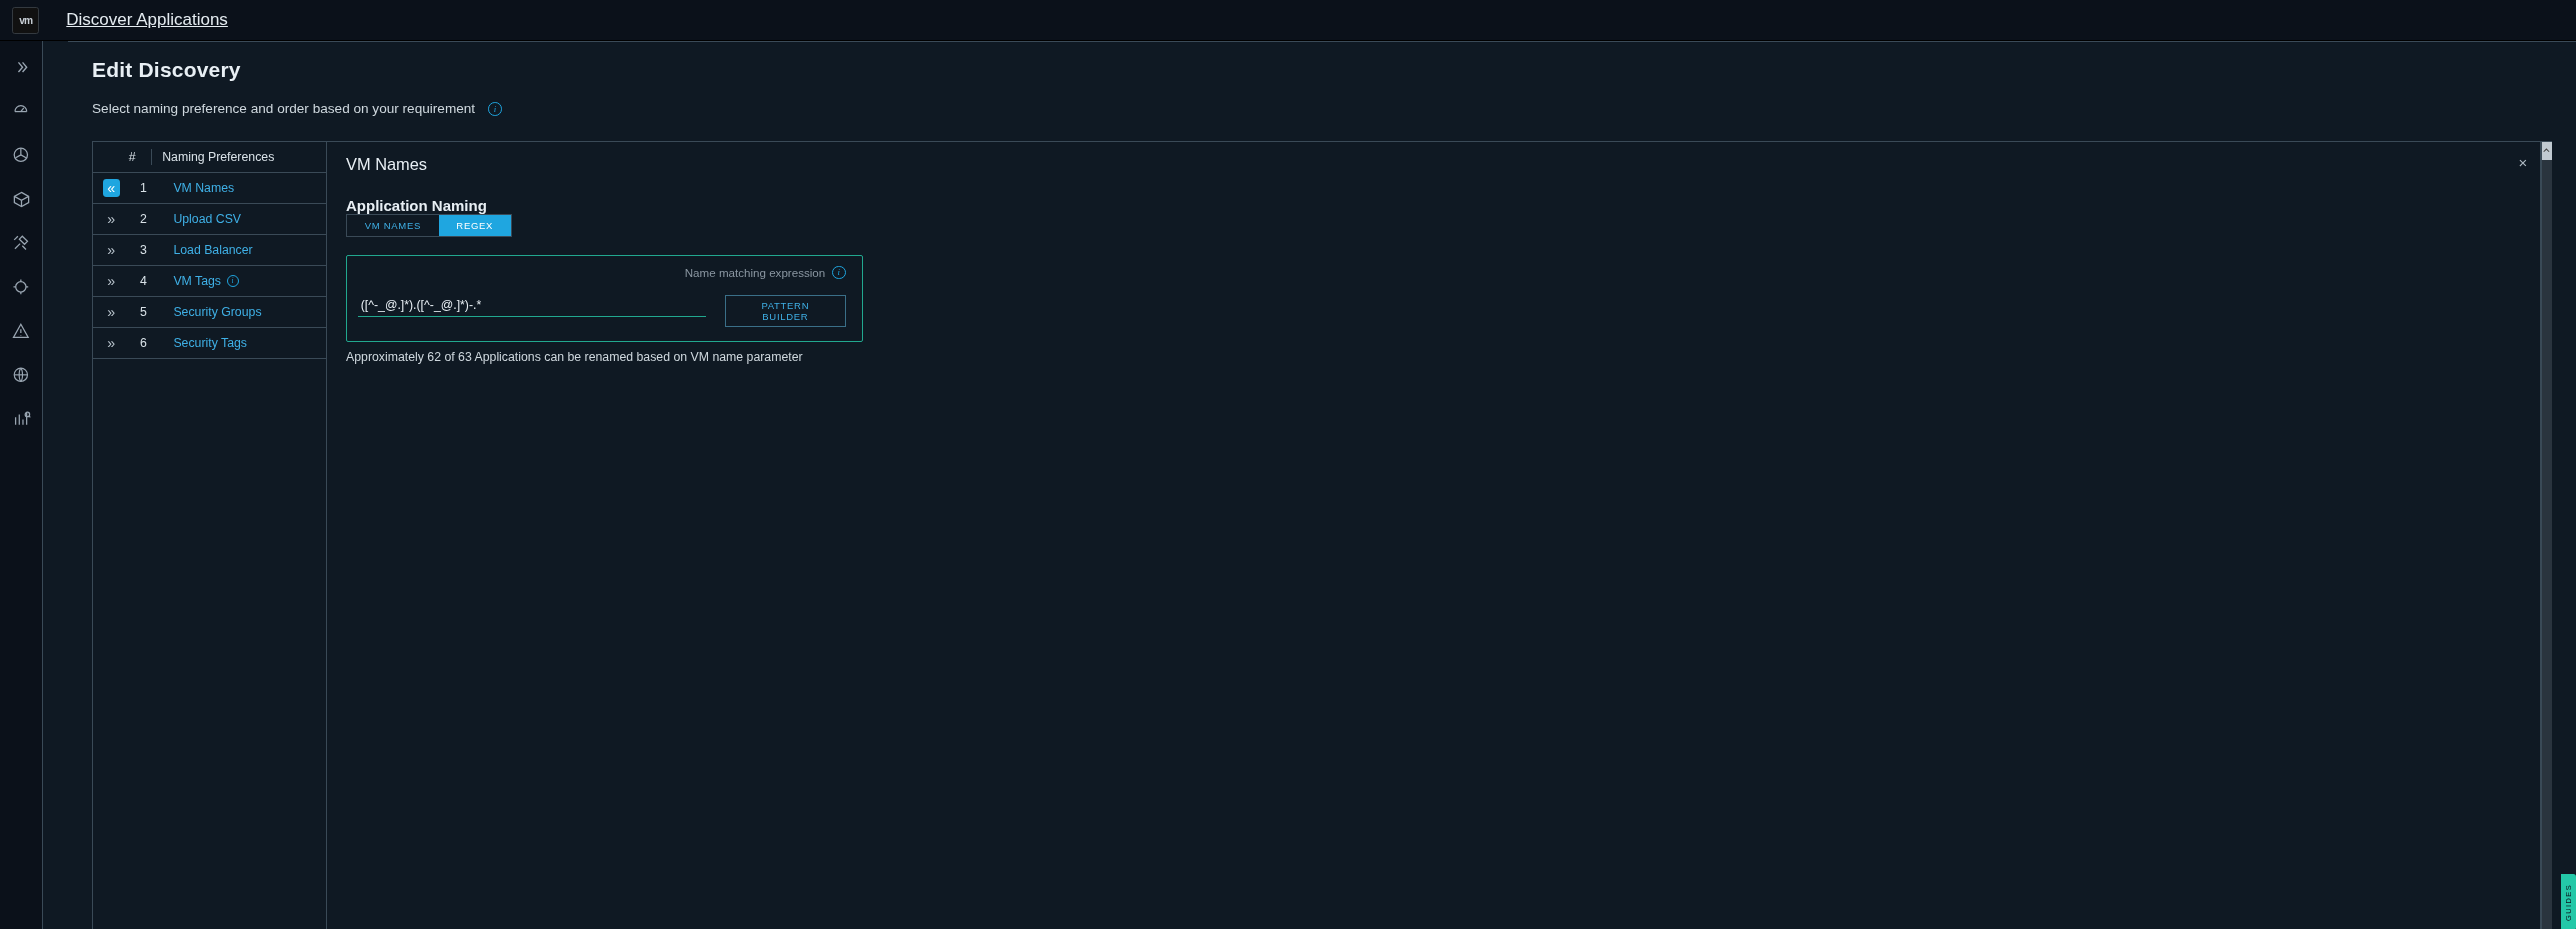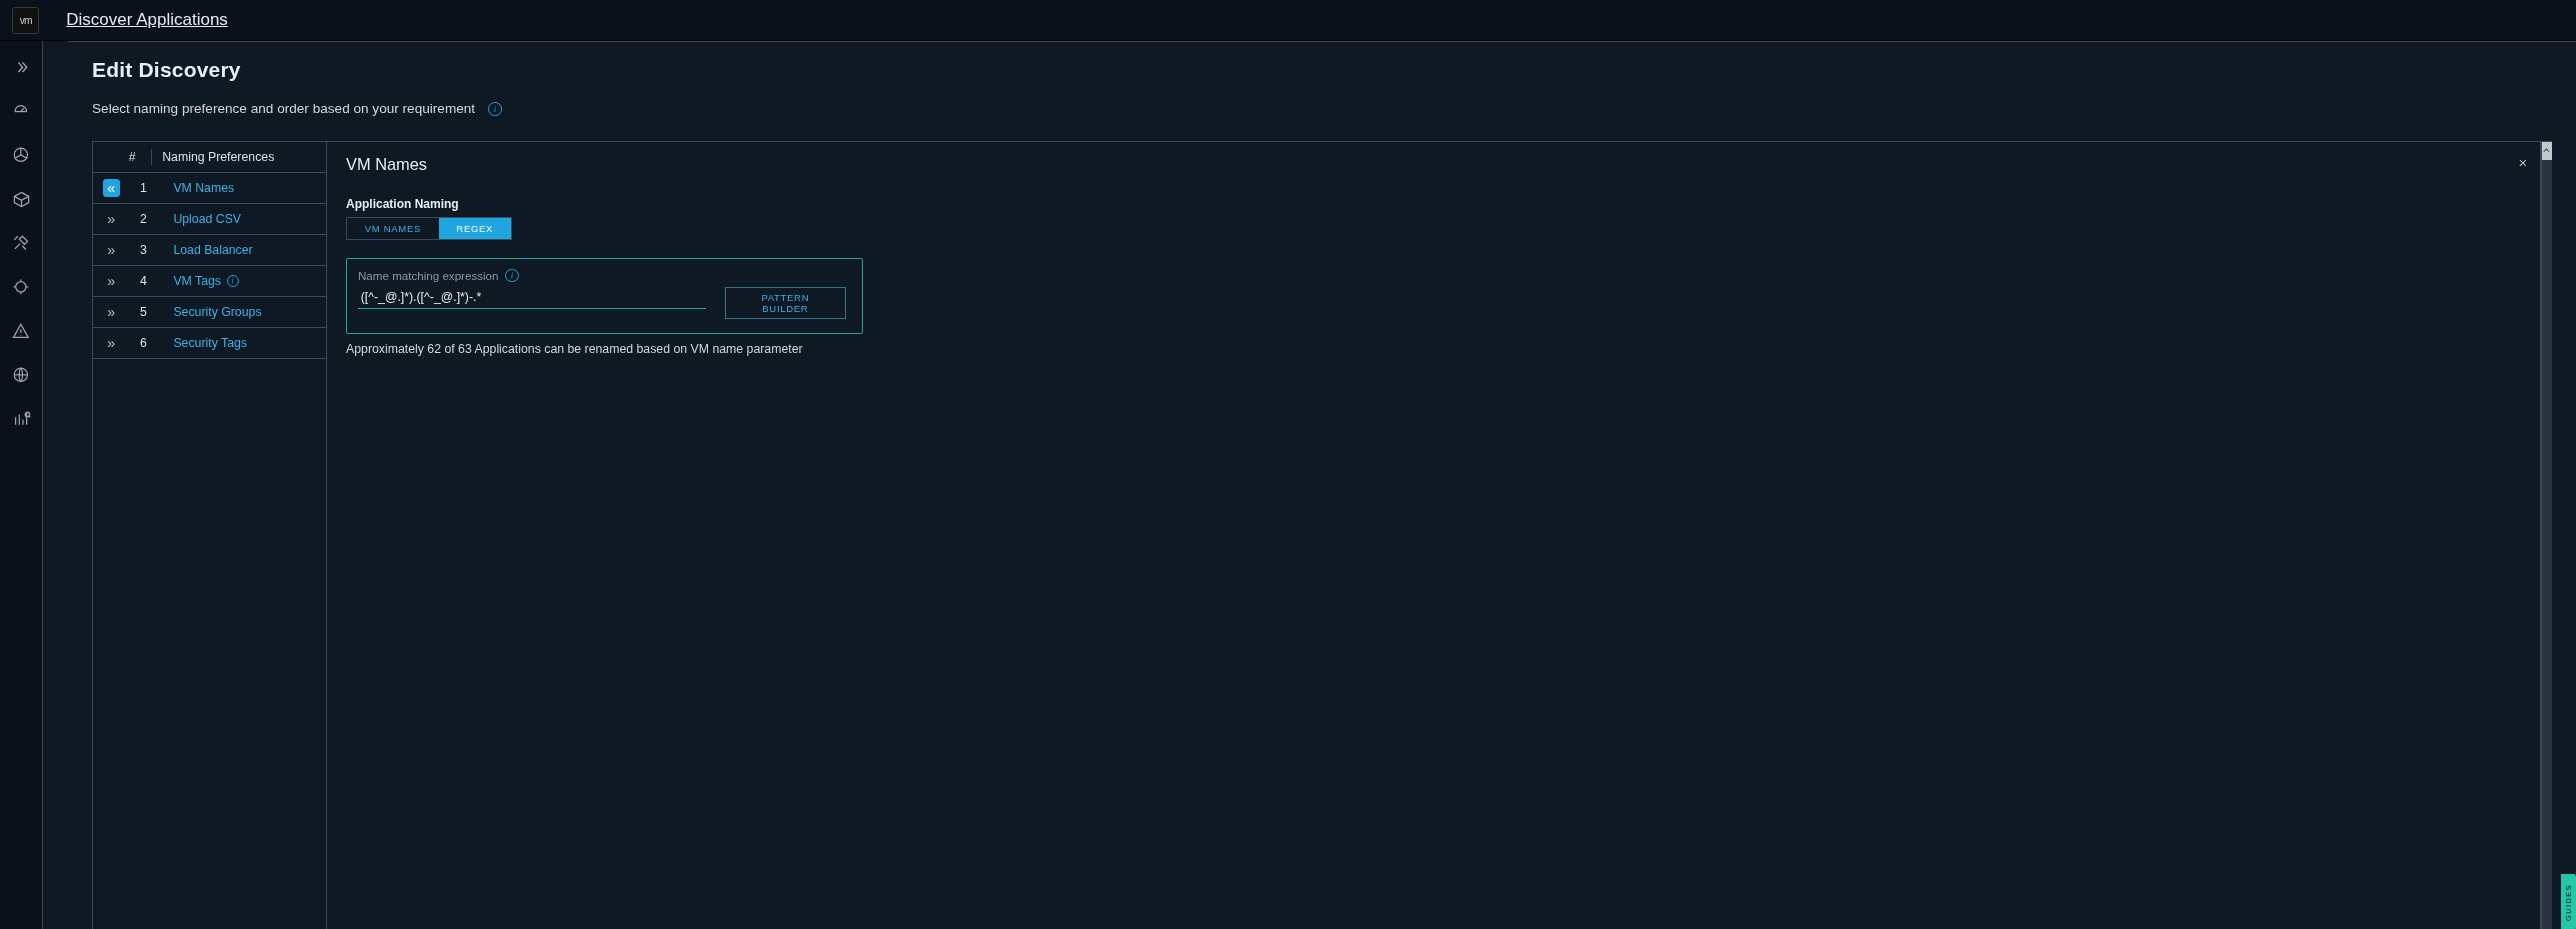--- a/index.html
+++ b/index.html
@@ -22,21 +22,21 @@
     padding-left: 12.3px;
     gap: 27px;
     border-bottom: 1.4px solid #000;
   }
   .vm-logo {
     width: 27px; height: 27px;
     background: #111;
     border: 0.7px solid #343a40;
     border-radius: 2.7px;
     display: flex; align-items: center; justify-content: center;
-    color: #c7ced5; font-weight: 400; font-size: 10.2px; letter-spacing: -0.7px; text-align: right;
+    color: #c7ced5; font-weight: 700; font-size: 10.2px; letter-spacing: -0.7px; text-align: right;
   }
   .app-title {
     font-size: 17px;
     font-weight: 400;
     color: #e5ecf1;
     text-decoration: underline;
   }
 
   
   .main-area { display: flex; height: calc(100% - 41px); }
@@ -163,21 +163,21 @@
     flex: 1;
     border-right: 0.7px solid #3a4a57;
     padding: 13.6px 19px 0 19px;
     position: relative;
   }
   .detail-close {
     position: absolute; right: 12.3px; top: 12.3px;
     font-size: 15px; color: #b0bbc4; cursor: pointer;
   }
   .detail-title { font-size: 16.4px; color: #e8eff4; font-weight: 400; margin-bottom: 23px; }
-  .detail-sub  { font-size: 12px; font-weight: 600; color: #e8eff4; margin-bottom: 6px; }
+  .detail-sub  { font-size: 15px; font-weight: 600; color: #e8eff4; margin-bottom: 0; }
   .seg {
     display: inline-flex;
     border: 0.7px solid #3a4a57;
     height: 23px;
     margin-bottom: 17.7px;
   }
   .seg .segbtn {
     padding: 0 17.7px;
     display: flex; align-items: center;
     font-size: 9.5px; letter-spacing: 0.7px;
@@ -189,21 +189,22 @@
   .name-match-box {
     border: 1.4px solid #21a88f;
     border-radius: 2px;
     padding: 9.5px 16.4px 13.6px 11px;
     width: 517px;
     margin-bottom: 8.2px;
   }
   .name-match-label {
     color: #8a96a1; font-size: 11.6px;
     display: flex; align-items: center; gap: 6.8px;
-    margin-bottom: 5px;
+    margin-bottom: 16px;
+    justify-content: flex-end;
   }
   .name-match-row {
     display: flex; align-items: flex-start; gap: 19px;
   }
   .regex-input {
     background: transparent;
     border: none;
     border-bottom: 1.4px solid #21a88f;
     color: #e8eff4;
     font-size: 12.3px;

